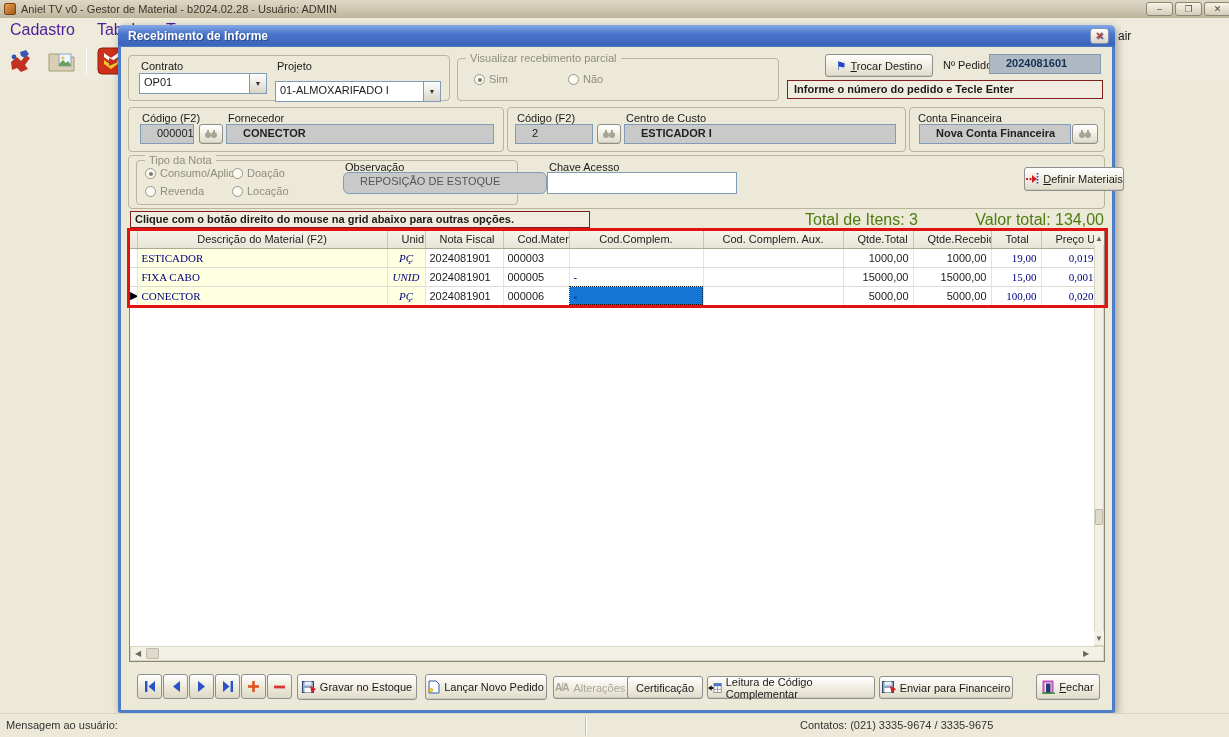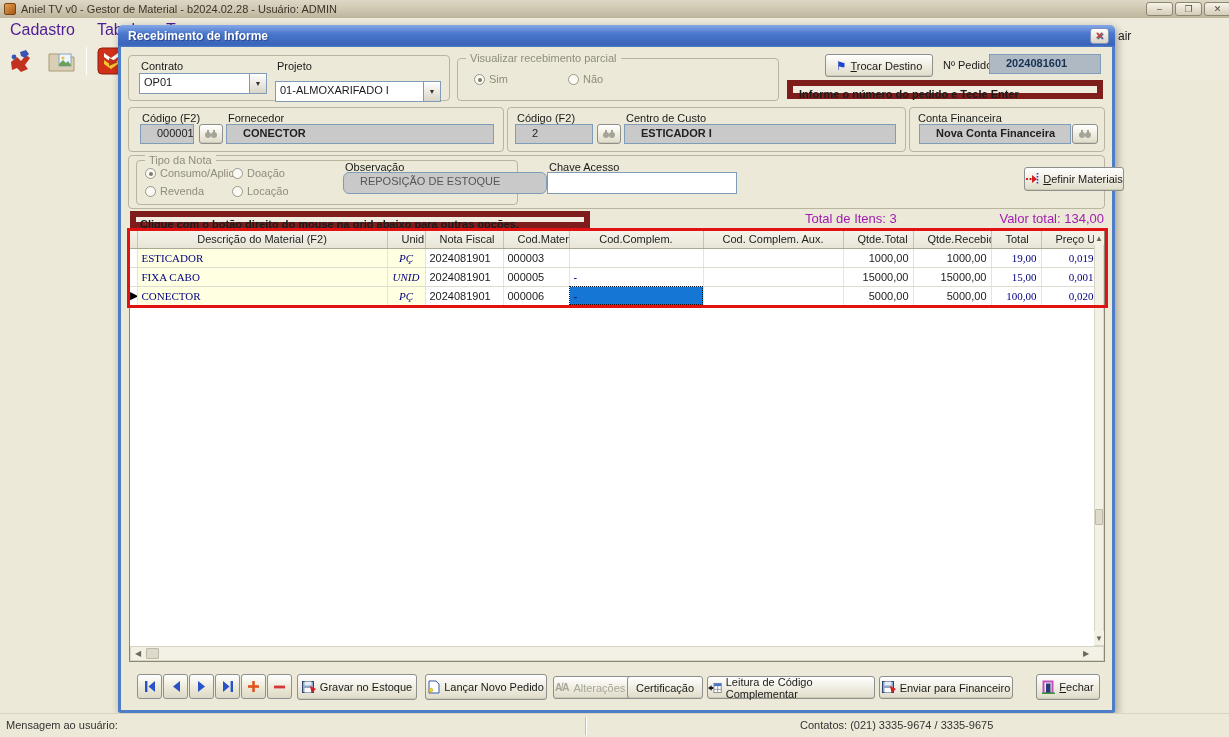--- a/index.html
+++ b/index.html
@@ -54,21 +54,21 @@
     border-radius:50%; background:#7c7a6c; }
 
   .btn { position:absolute; border:1px solid #8e8f8f; border-radius:3px;
     background:linear-gradient(180deg,#ffffff 0%,#f2efe4 45%,#e0dcca 100%);
     display:flex; align-items:center; justify-content:center; gap:4px; font-size:11px; color:#1a1a1a;
     box-shadow:inset 0 -1px 0 #cfcab4; }
   .btn.disabled { color:#a8a697; }
   .accel { display:inline-block; }
   .accel::first-letter { text-decoration:underline; }
 
-  .sunken { border:6px solid #7f1d1d; background:#f0ede0; }
+  .sunken { border:1px solid #7f1d1d; background:#f0ede0; }
 
   
   .grid { border:1px solid #8a8775; background:#fff; overflow:hidden; }
   table.g { border-collapse:collapse; table-layout:fixed; width:974px; }
   table.g th { height:17px; background:linear-gradient(180deg,#f5f3ea,#e8e4d6);
     border-right:1px solid #c6c3b2; border-bottom:1px solid #aba896; font-weight:normal;
     font-size:11px; color:#222; overflow:hidden; white-space:nowrap; padding:0 14px; }
   table.g td { height:19px; border-right:1px solid #e6e4d8; border-bottom:1px solid #dedcd0;
     padding:0 4px; overflow:hidden; white-space:nowrap; font-size:11px; }
   td.cream { background:#ffffe1; }
@@ -88,21 +88,21 @@
 
   .navbtn { position:absolute; width:25px; height:25px; border:1px solid #8e8f8f; border-radius:3px;
     background:linear-gradient(180deg,#fff,#ece9d8 55%,#ddd9c6); display:flex; align-items:center; justify-content:center; }
 
   .statusbar { left:0; top:713px; width:1229px; height:24px; background:#ece9d8;
     border-top:1px solid #d8d4c4; color:#333; }
   .status-div { position:absolute; top:3px; width:2px; height:18px;
     border-left:1px solid #c4c0ae; border-right:1px solid #fff; }
 
   .hinttext { font-weight:bold; }
-  .graylab { color:#a21caf; font-size:13px; }
+  .graylab { color:#4d7c0f; font-size:16px; }
 </style>
 </head>
 <body>
 
 <div class="screen">
 
   <div class="abs titlebar">
     <span class="app-icon"></span>
     <span>Aniel TV v0 - Gestor de Material - b2024.02.28 - Usuário: ADMIN</span>
   </div>

